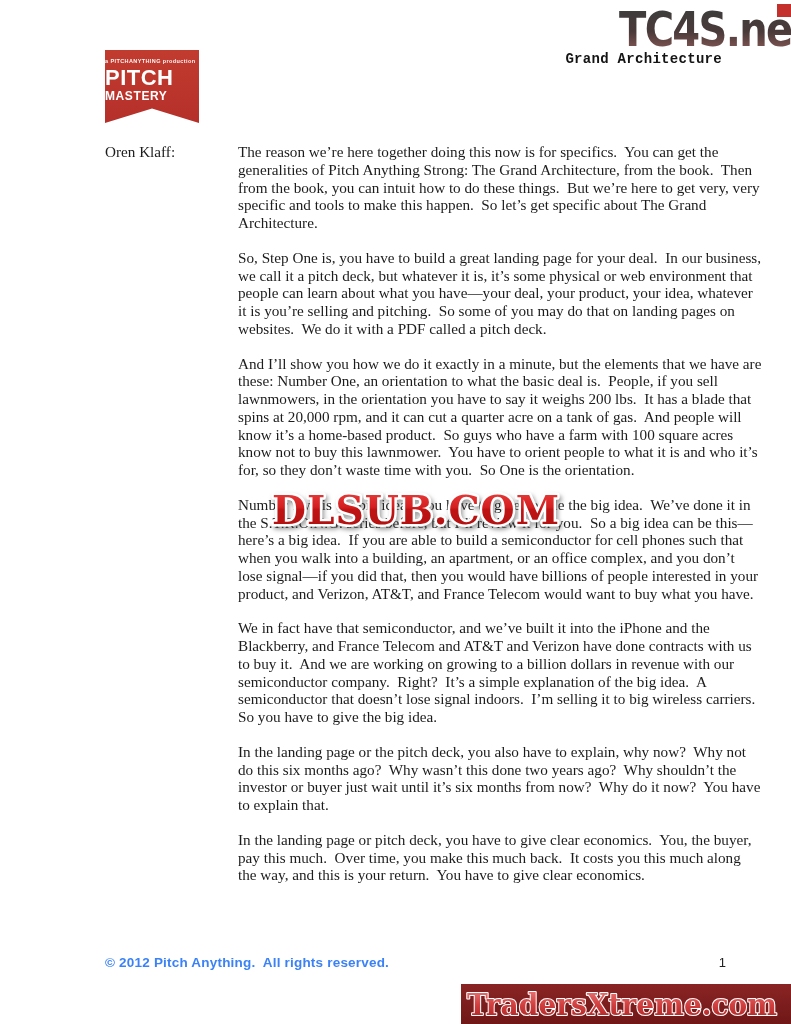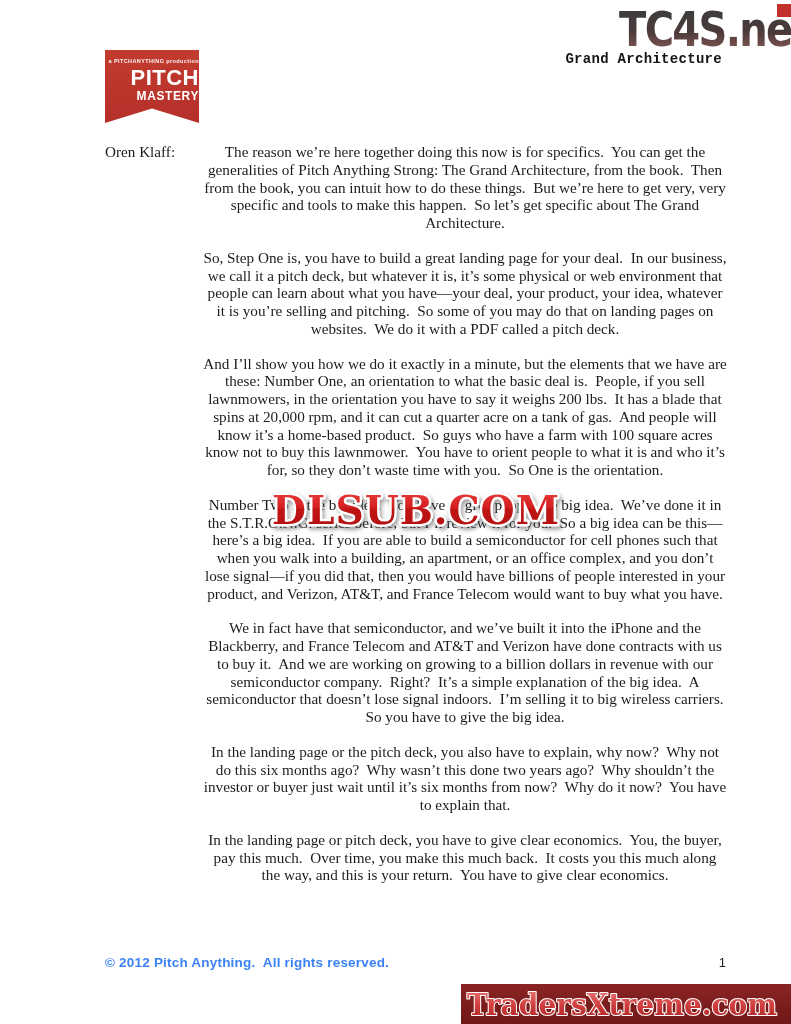--- a/index.html
+++ b/index.html
@@ -48,21 +48,21 @@
   .pm-badge {
     position: absolute;
     left: 85px;
     top: 50px;
     width: 94px;
     height: 73px;
     background: linear-gradient(#c23b2f, #b5302a);
     clip-path: polygon(0 0, 100% 0, 100% 100%, 50% 80%, 0 100%);
     filter: drop-shadow(0 2px 2px rgba(0,0,0,0.25));
     color: #ffffff;
-    text-align: right;
+    text-align: left;
     font-family: "Liberation Sans", sans-serif;
   }
   .pm-badge .pm-tagline {
     margin-top: 8px;
     font-size: 5.5px;
     letter-spacing: 0.4px;
     font-weight: bold;
     opacity: 0.95;
     white-space: nowrap;
   }
@@ -83,23 +83,24 @@
   
   .transcript {
     position: absolute;
     left: 85px;
     top: 143px;
     width: 625px;
     display: flex;
     font-size: 15.2px;
     line-height: 17.75px;
     color: #1c1c1c;
+    gap: 35px;
   }
   .speaker-col { width: 98px; flex: 0 0 98px; }
-  .para-col { width: 524px; flex: 0 0 524px; text-align: center; }
+  .para-col { width: 524px; flex: 0 0 524px; }
   .para-col p {
     margin: 0 0 17px 0;
     white-space: pre-wrap;
   }
 
   
   .watermark {
     position: absolute;
     left: 246px;
     top: 483px;

